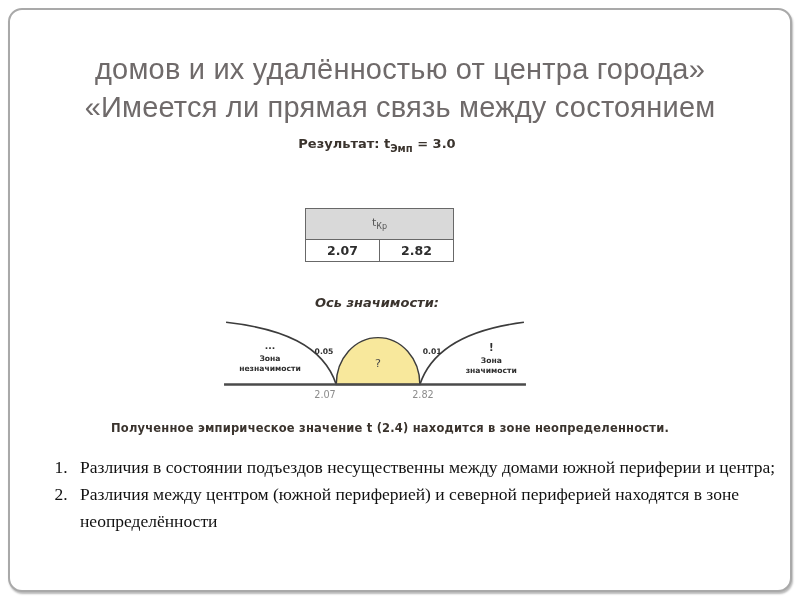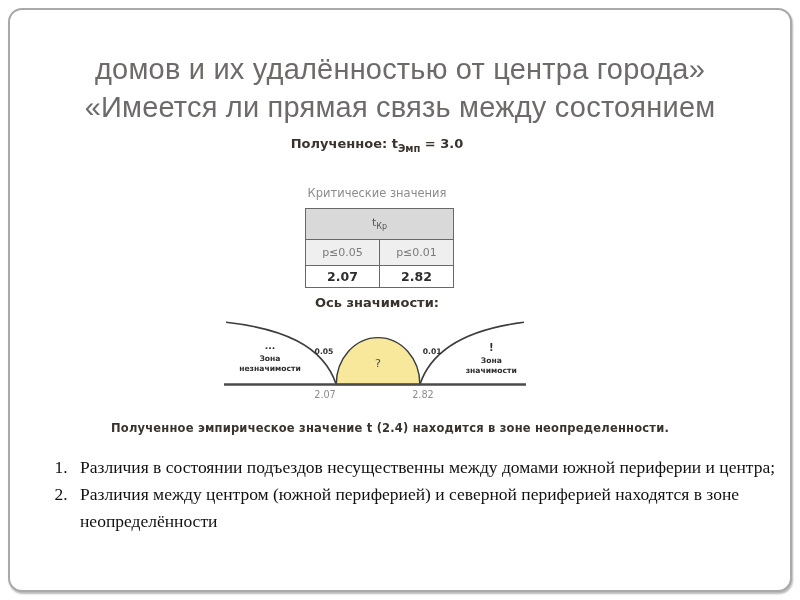--- a/index.html
+++ b/index.html
@@ -16,21 +16,21 @@
   .result sub{font-size:10px;}
   .caption{position:absolute;left:212px;top:176px;width:310px;text-align:center;
            font-size:11.5px;color:#8c8c8c;}
   .crit-table{position:absolute;left:295px;top:198px;border-collapse:collapse;table-layout:fixed;}
   .crit-table th,.crit-table td{border:1.6px solid #686868;width:71px;text-align:center;}
   .crit-table th{height:28px;background:#d9d9d9;font-size:11px;color:#555;font-weight:400;}
   .crit-table th sub{font-size:8px;}
   .crit-table tr.plabels td{height:23px;background:#efefef;font-size:11px;color:#7b7b7b;}
   .crit-table tr.vals td{height:19px;background:#ffffff;font-size:12.5px;font-weight:bold;color:#2d2d2d;}
   .axis-title{position:absolute;left:212px;top:285px;width:310px;text-align:center;
-              font-weight:bold;font-size:13px;color:#3a332d;}
+              font-weight:bold;font-size:13px;color:#3a332d;font-style:italic;}
   .axis-svg{position:absolute;left:212px;top:303px;width:306px;height:90px;}
   .conclusion{position:absolute;left:30px;top:411px;width:700px;text-align:center;
               font-weight:bold;font-size:11.5px;color:#3a332d;letter-spacing:0.2px;}
   .findings{position:absolute;left:18px;top:444px;width:752px;margin:0;padding-left:44px;
             font-family:"Liberation Serif",serif;font-size:17.5px;line-height:1.5;color:#111111;}
   .findings li{padding-left:8px;margin-bottom:1px;}
   svg text{font-family:"DejaVu Sans",sans-serif;}
 </style>
 </head>
 <body>
@@ -39,33 +39,28 @@
   <div class="slide">
 
     <div class="title">
       <div>домов и их удалённостью от центра города»</div>
       <div>«Имеется ли прямая связь между состоянием</div>
     </div>
 
     <div class="stats">
 
       <div class="result">
-        <span>Полученное: t</span><sub>Эмп</sub><span> = 3.0</span>
+        <span>Результат: t</span><sub>Эмп</sub><span> = 3.0</span>
       </div>
 
-      <div class="caption">Критические значения</div>
 
       <table class="crit-table">
         <tbody>
           <tr>
             <th colspan="2"><span>t</span><sub>Кр</sub></th>
-          </tr>
-          <tr class="plabels">
-            <td>p≤0.05</td>
-            <td>p≤0.01</td>
           </tr>
           <tr class="vals">
             <td>2.07</td>
             <td>2.82</td>
           </tr>
         </tbody>
       </table>
 
       <div class="axis-title">Ось значимости:</div>
 

